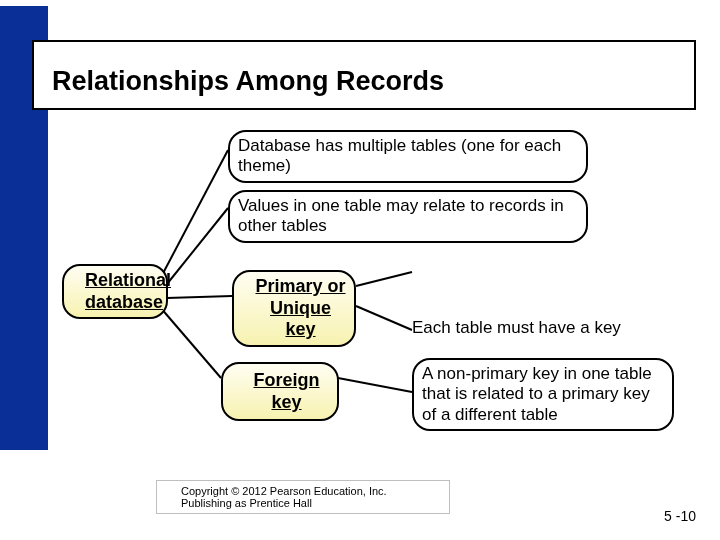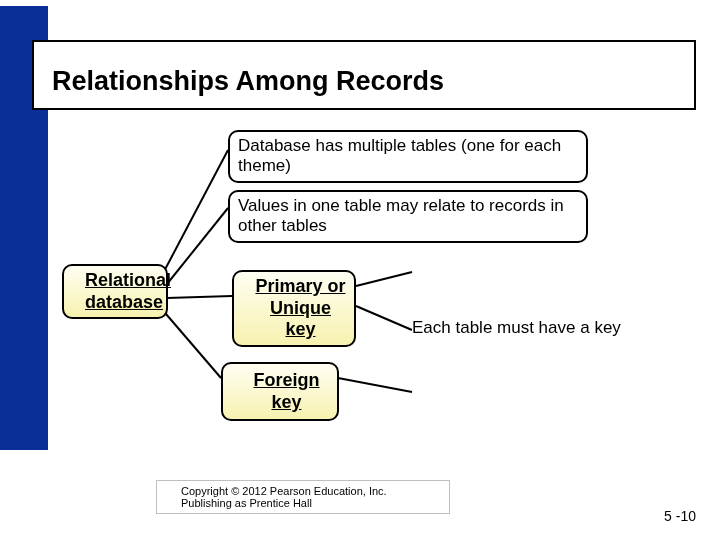--- a/index.html
+++ b/index.html
@@ -30,21 +30,21 @@
     color: #000;
   }
   .canvas {
     position: absolute;
     left: 0; top: 0;
     width: 720px; height: 540px;
   }
   .box {
     position: absolute;
     border: 2px solid #000;
-    border-radius: 10px;
+    border-radius: 18px;
     padding: 4px 8px;
     font-size: 17px;
     line-height: 1.2;
     color: #000;
   }
   .box.white { background: #fff; }
   .box.yellow {
     background: linear-gradient(#fffef2, #f7f2b0);
     text-align: center;
     font-weight: bold;
@@ -110,17 +110,18 @@
   <div class="box yellow" style="left:232px; top:270px; width:124px; font-size:18px;">
     <span>Primary or</span><br>
     <span>Unique key</span>
   </div>
 
   <div class="box yellow" style="left:221px; top:362px; width:118px; font-size:18px; padding-top:6px; padding-bottom:6px;">Foreign key</div>
 
 
   <div class="box white" style="left:412px; top:316px; width:262px; border-radius:0; border:none; padding:2px 0;">Each table must have a key</div>
 
+  <div class="box white" style="left:412px; top:358px; width:262px;">A non-primary key in one table that is related to a primary key of a different table</div>
 
 </div>
 
 <div class="footer">Copyright © 2012 Pearson Education, Inc. Publishing as Prentice Hall</div>
 <div class="pagenum">5 -10</div>
 
 </body></html>

